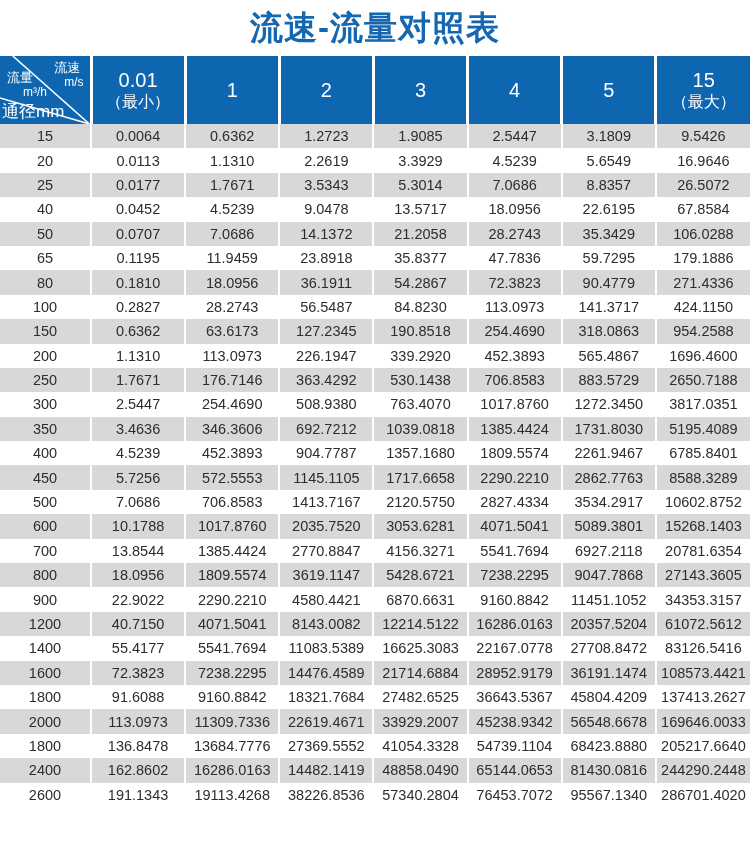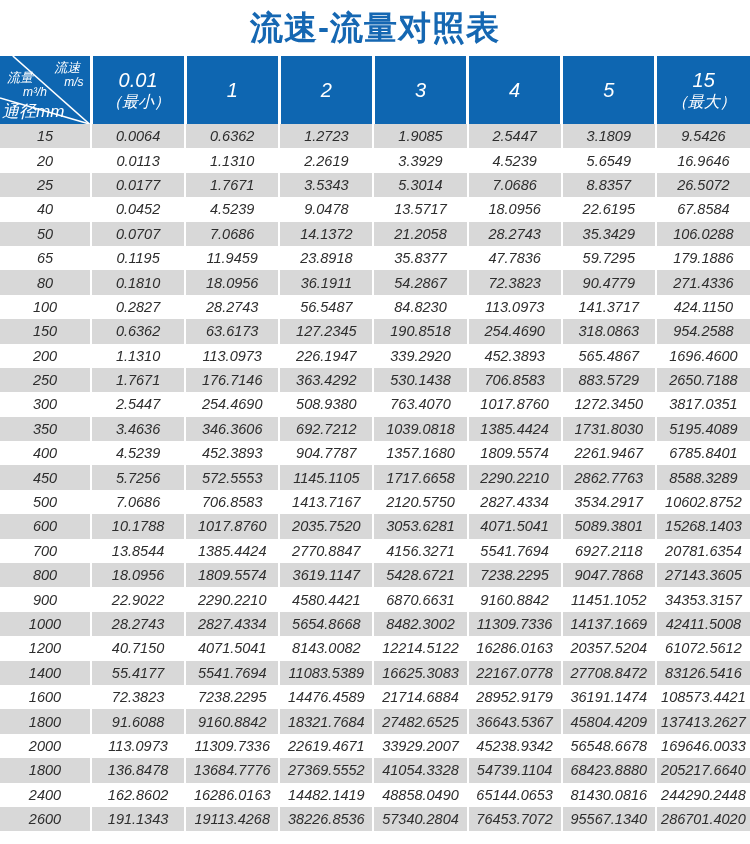--- a/index.html
+++ b/index.html
@@ -22,21 +22,20 @@
   .page-title {
     color: #1567b2;
     font-size: 33px;
     font-weight: bold;
     letter-spacing: 1px;
   }
   table.flow-table {
     width: 750px;
     border-collapse: collapse;
     table-layout: fixed;
-    font-style: italic;
   }
   table.flow-table col.c-first { width: 91px; }
   thead th {
     background: #0e66b1;
     color: #ffffff;
     height: 68px;
     font-weight: normal;
     border-left: 3px solid #ffffff;
     padding: 0;
     vertical-align: middle;
@@ -337,30 +336,20 @@
         <td>900</td>
         <td>22.9022</td>
         <td>2290.2210</td>
         <td>4580.4421</td>
         <td>6870.6631</td>
         <td>9160.8842</td>
         <td>11451.1052</td>
         <td>34353.3157</td>
       </tr>
       <tr>
-        <td>1000</td>
-        <td>28.2743</td>
-        <td>2827.4334</td>
-        <td>5654.8668</td>
-        <td>8482.3002</td>
-        <td>11309.7336</td>
-        <td>14137.1669</td>
-        <td>42411.5008</td>
-      </tr>
-      <tr>
         <td>1200</td>
         <td>40.7150</td>
         <td>4071.5041</td>
         <td>8143.0082</td>
         <td>12214.5122</td>
         <td>16286.0163</td>
         <td>20357.5204</td>
         <td>61072.5612</td>
       </tr>
       <tr>

